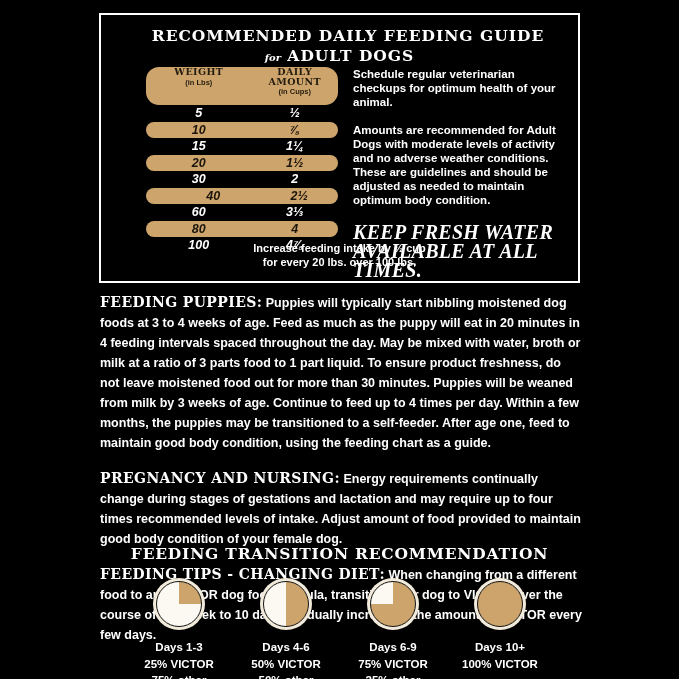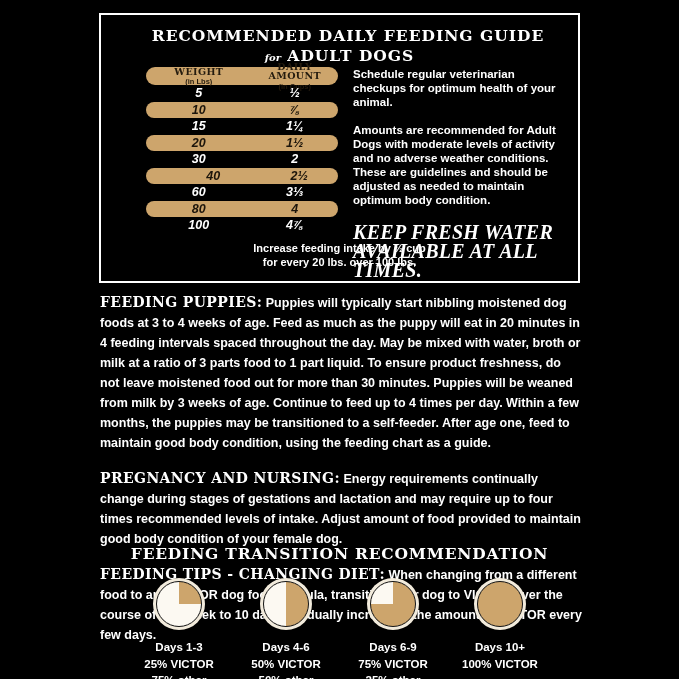--- a/index.html
+++ b/index.html
@@ -14,21 +14,21 @@
     border:2px solid #ffffff;background:#000;
   }
   .box-title{width:100%;text-align:center;padding-top:11px;
     font-family:"DejaVu Serif", serif;font-weight:bold;}
   .box-title .l1{font-size:15.5px;letter-spacing:1px;padding-left:17px;}
   .box-title .l2{font-size:15.5px;letter-spacing:1px;margin-top:1px;}
   .box-title .for{font-style:italic;font-weight:bold;font-size:10px;letter-spacing:0;text-transform:none;}
   
   .table-col{position:absolute;left:45px;top:52px;width:192px;}
   .thead{
-    border-radius:13px;height:18px;display:flex;align-items:center;
+    border-radius:13px;height:38px;display:flex;align-items:flex-start;
     color:#241b0e;text-align:center;
   }
   .thead .hc{display:flex;flex-direction:column;justify-content:center;line-height:1;}
   .thead .hl{font-family:"DejaVu Serif", serif;font-weight:bold;font-size:9.5px;letter-spacing:.4px;}
   .thead .hs{font-size:7.5px;font-weight:bold;margin-top:2px;}
   .cw{width:55%;text-align:center;}
   .ca{width:45%;text-align:center;}
   .trow{height:16.5px;display:flex;align-items:center;font-size:12.5px;
     font-weight:bold;font-style:italic;margin-top:0;}
   .t-dark{background:transparent;color:#ffffff;}

